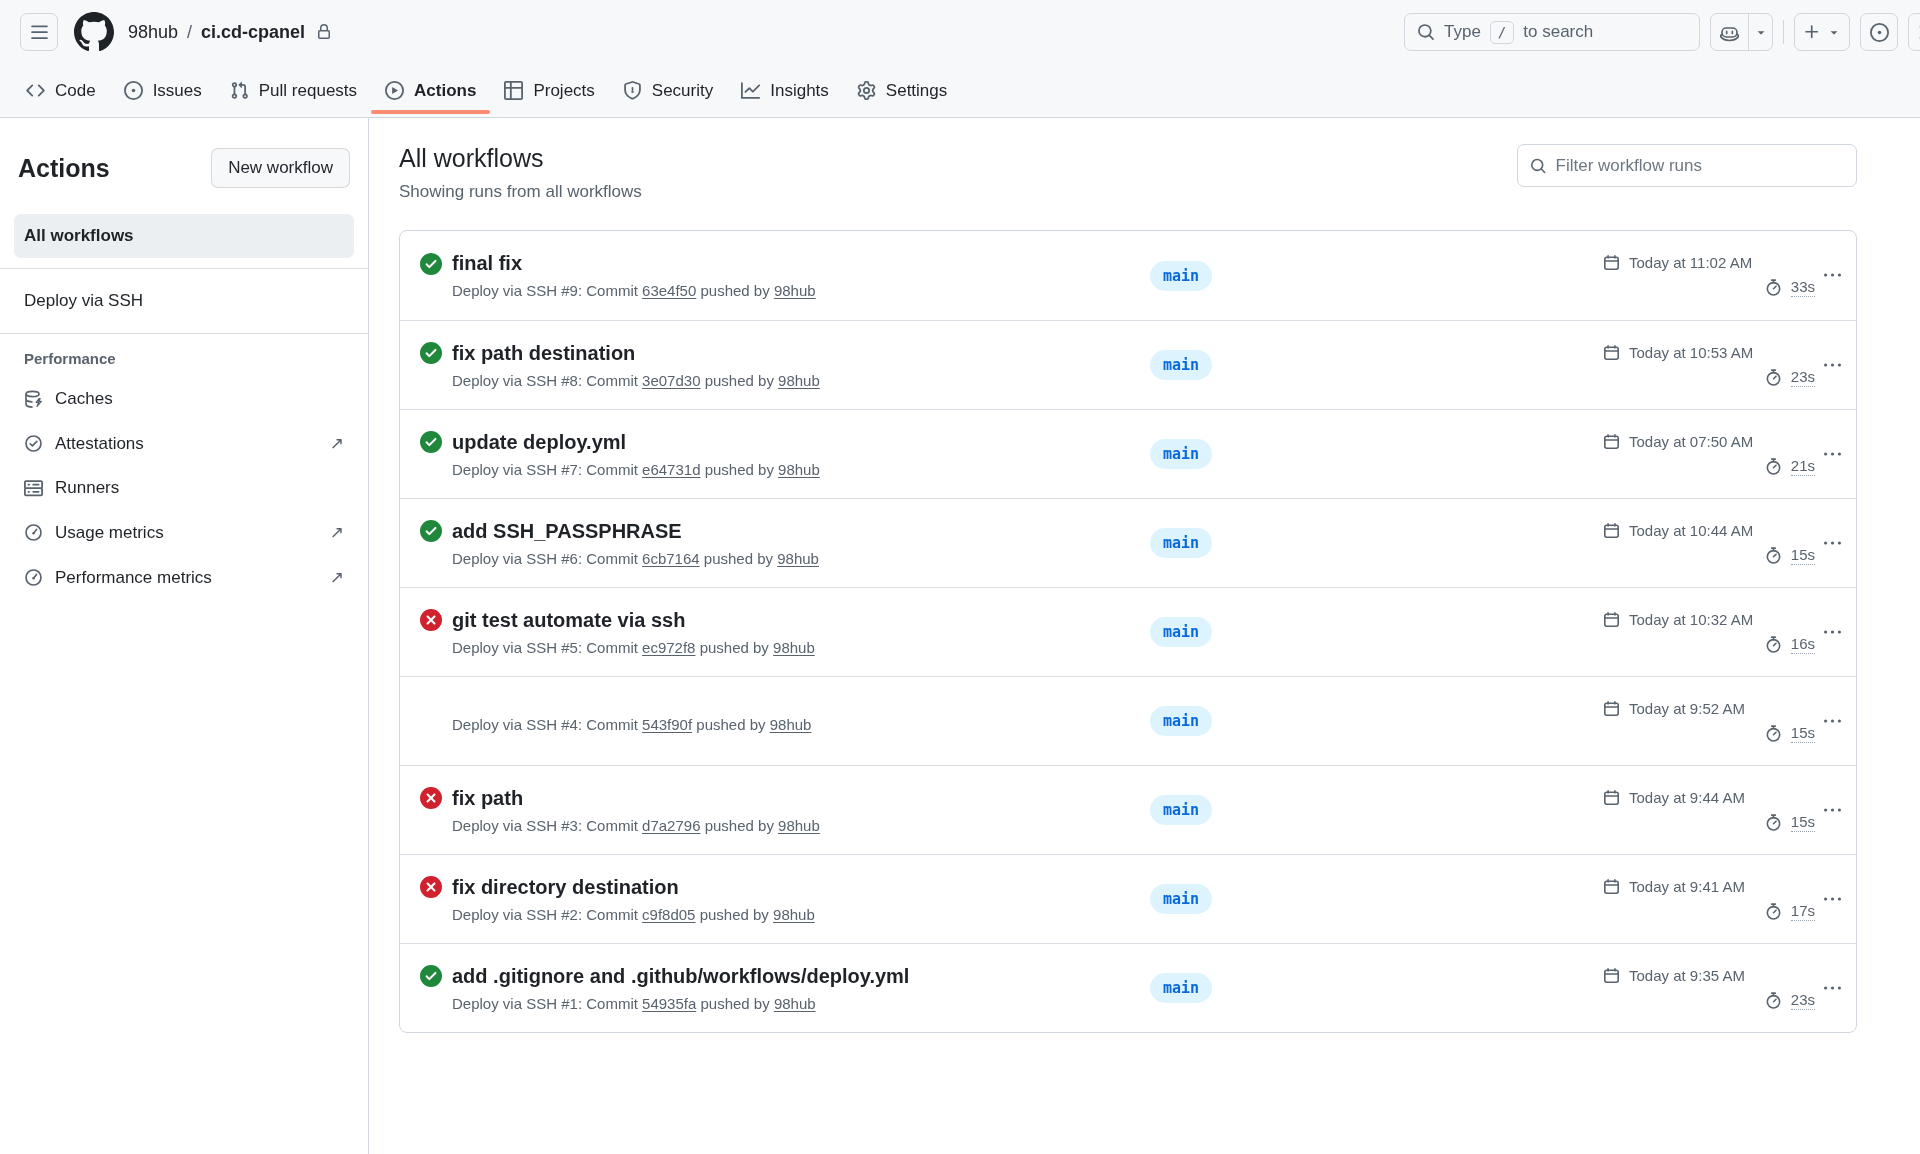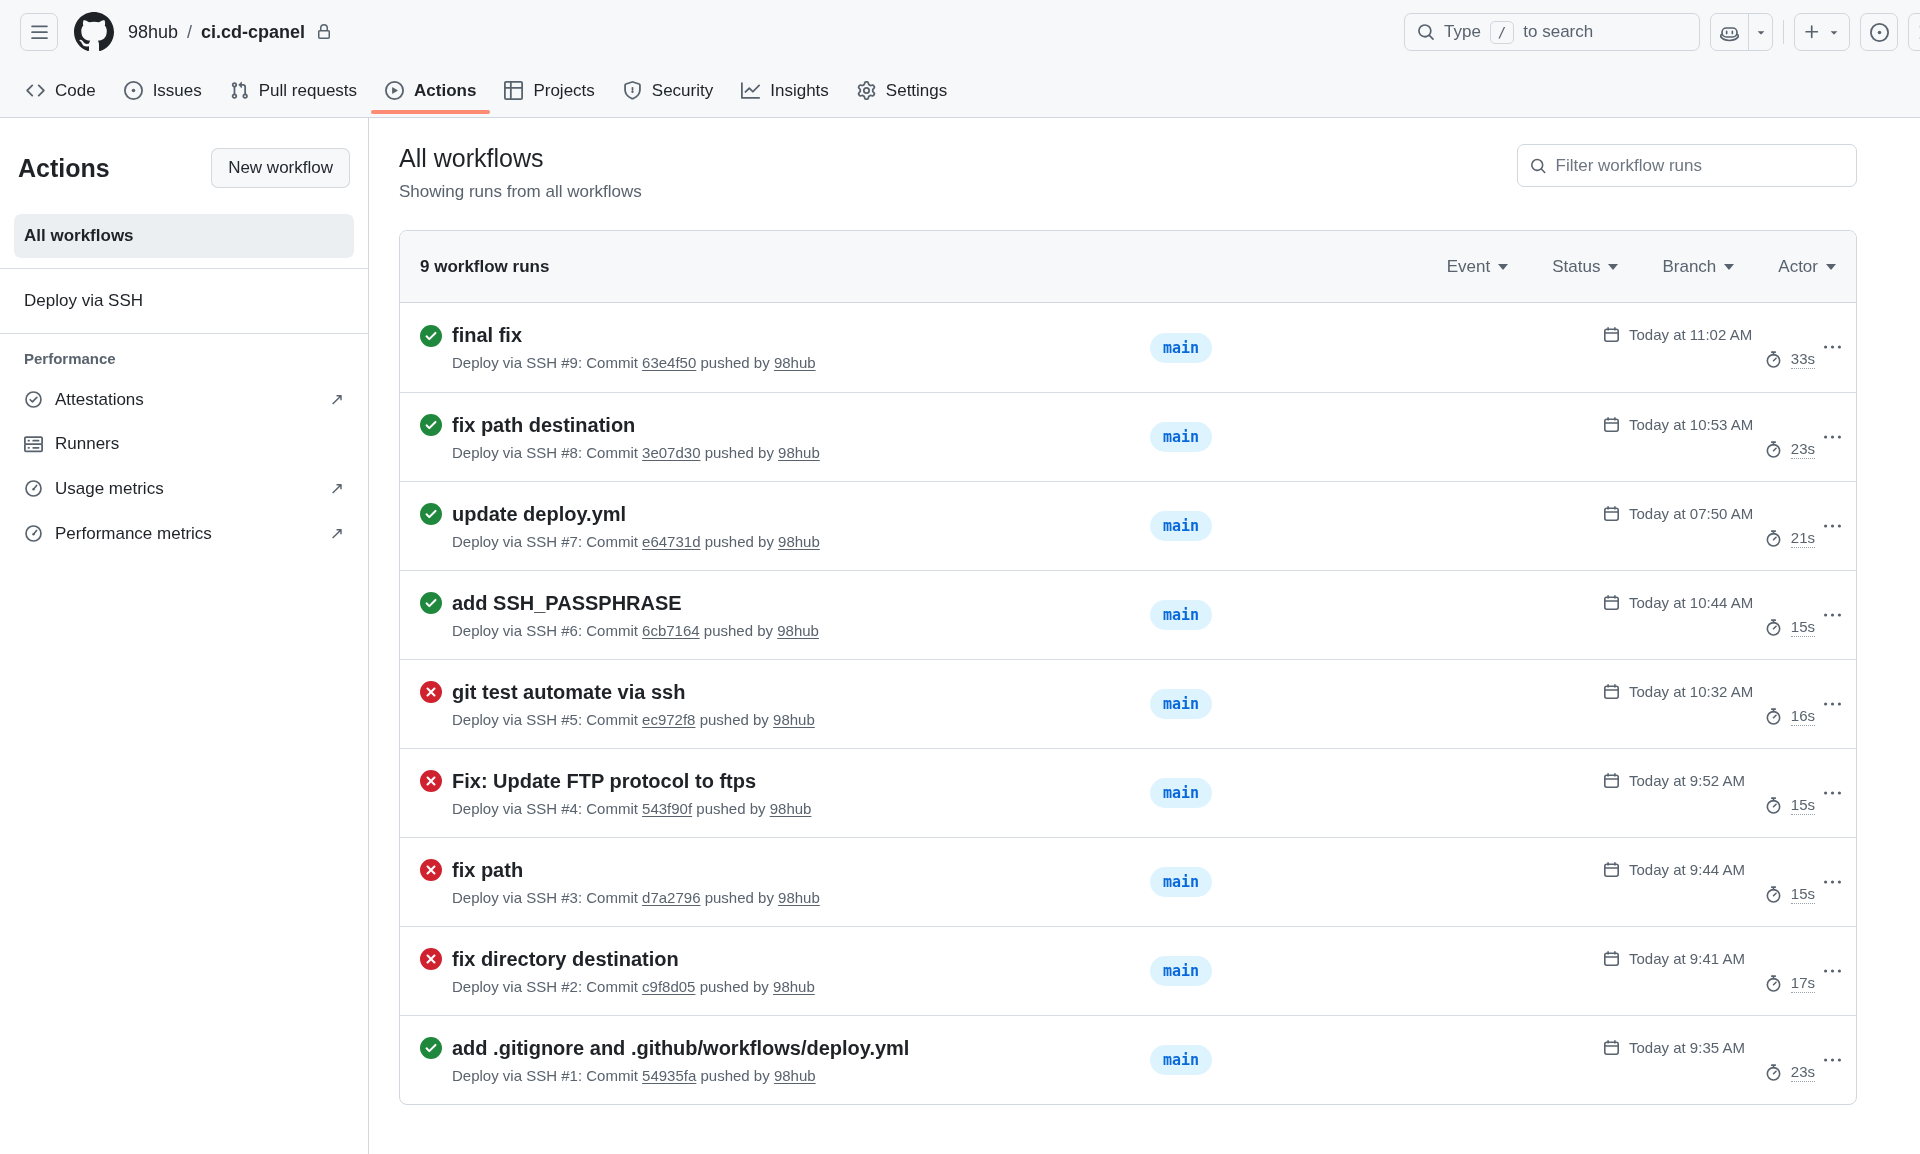--- a/index.html
+++ b/index.html
@@ -256,20 +256,30 @@
     <hr class="side-divider">
     <div class="side-item">
       <span>Deploy via SSH</span>
     </div>
     <hr class="side-divider">
     <div class="side-section-label">Performance</div>
 
     <div class="side-item">
       <span class="mgmt-icon">
         <svg width="19" height="19" viewBox="0 0 16 16" fill="none" stroke="currentColor" stroke-width="1.4">
+            <ellipse cx="7.2" cy="3.4" rx="5.5" ry="2.2"></ellipse>
+            <path d="M1.7 3.4v4.4c0 1.2 2.5 2.2 5.5 2.2M1.7 7.8v4.4c0 1.2 2.5 2.2 5.5 2.2"></path>
+            <path d="M12.7 7.2 10.2 10.4h2.2l-1.4 3.4 3.6-4.2h-2.2l1.2-2.4Z" stroke-width="1.1" stroke-linejoin="round"></path>
+          </svg>
+      </span>
+      <span>Caches</span>
+    </div>
+    <div class="side-item">
+      <span class="mgmt-icon">
+        <svg width="19" height="19" viewBox="0 0 16 16" fill="none" stroke="currentColor" stroke-width="1.4">
             <circle cx="8" cy="8" r="6.3"></circle>
             <path d="M5.2 8.2 7.1 10l3.7-3.8" stroke-linecap="round" stroke-linejoin="round"></path>
           </svg>
       </span>
       <span>Attestations</span>
       <span class="ext-arrow">↗</span>
     </div>
     <div class="side-item">
       <span class="mgmt-icon">
         <svg width="19" height="19" viewBox="0 0 16 16">
@@ -310,41 +320,20 @@
       </div>
       <div class="filter-input">
         <svg width="18" height="18" viewBox="0 0 16 16" style="color:#59636e;">
             <path class="oct" d="M10.68 11.74a6 6 0 0 1-7.922-8.982 6 6 0 0 1 8.982 7.922l3.04 3.04a.749.749 0 0 1-.326 1.275.749.749 0 0 1-.734-.215ZM11.5 7a4.499 4.499 0 1 0-8.997 0A4.499 4.499 0 0 0 11.5 7Z"></path>
           </svg>
         <input type="text" placeholder="Filter workflow runs" style="">
       </div>
     </div>
 
     <section class="runs-box">
-      <div class="runs-box-header">
-        <span class="runs-count">9 workflow runs</span>
-        <div class="runs-filters">
-          <span class="filter-dd">
-            <span>Event</span>
-            <span class="tri-down"></span>
-          </span>
-          <span class="filter-dd">
-            <span>Status</span>
-            <span class="tri-down"></span>
-          </span>
-          <span class="filter-dd">
-            <span>Branch</span>
-            <span class="tri-down"></span>
-          </span>
-          <span class="filter-dd">
-            <span>Actor</span>
-            <span class="tri-down"></span>
-          </span>
-        </div>
-      </div>
       <div id="runs-list">
   <div class="run-row is-success">
     <div class="run-main">
       <div class="run-title-line">
         <span class="status-icon success">
           <svg width="22" height="22" viewBox="0 0 16 16">
                     <path class="oct" d="M8 16A8 8 0 1 1 8 0a8 8 0 0 1 0 16Zm3.78-9.72a.751.751 0 0 0-.018-1.042.751.751 0 0 0-1.042-.018L6.75 9.19 5.28 7.72a.751.751 0 0 0-1.042.018.751.751 0 0 0-.018 1.042l2 2a.75.75 0 0 0 1.06 0Z"></path>
                   </svg>
         </span>
 
@@ -589,29 +578,20 @@
       <button class="kebab-btn">
         <svg width="17" height="17" viewBox="0 0 16 16">
                   <path class="oct" d="M8 9a1.5 1.5 0 1 0 0-3 1.5 1.5 0 0 0 0 3ZM1.5 9a1.5 1.5 0 1 0 0-3 1.5 1.5 0 0 0 0 3Zm13 0a1.5 1.5 0 1 0 0-3 1.5 1.5 0 0 0 0 3Z"></path>
                 </svg>
       </button>
     </div>
   </div>
 
   <div class="run-row is-failure">
     <div class="run-main">
-      <div class="run-title-line">
-
-        <span class="status-icon failure">
-          <svg width="22" height="22" viewBox="0 0 16 16">
-                    <path class="oct" d="M2.343 13.657A8 8 0 1 1 13.657 2.343 8 8 0 0 1 2.343 13.657ZM6.03 4.97a.751.751 0 0 0-1.042.018.751.751 0 0 0-.018 1.042L6.94 8 4.97 9.97a.749.749 0 0 0 .326 1.275.749.749 0 0 0 .734-.215L8 9.06l1.97 1.97a.749.749 0 0 0 1.275-.326.749.749 0 0 0-.215-.734L9.06 8l1.97-1.97a.749.749 0 0 0-.326-1.275.749.749 0 0 0-.734.215L8 6.94Z"></path>
-                  </svg>
-        </span>
-        <a class="run-title">Fix: Update FTP protocol to ftps</a>
-      </div>
       <div class="run-sub">
         <span>Deploy via SSH #4: Commit</span>
         <a class="muted-link">543f90f</a>
         <span>pushed by</span>
         <a class="muted-link">98hub</a>
       </div>
     </div>
     <div class="run-branch">
       <span class="branch-badge">main</span>
     </div>

